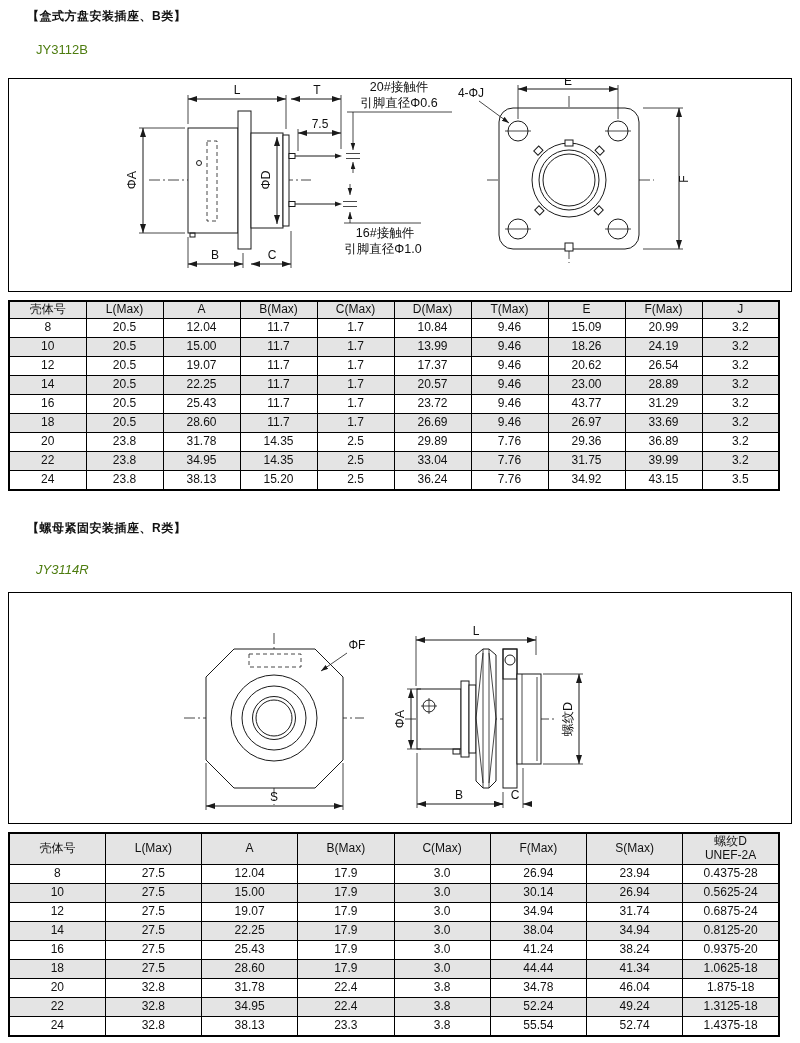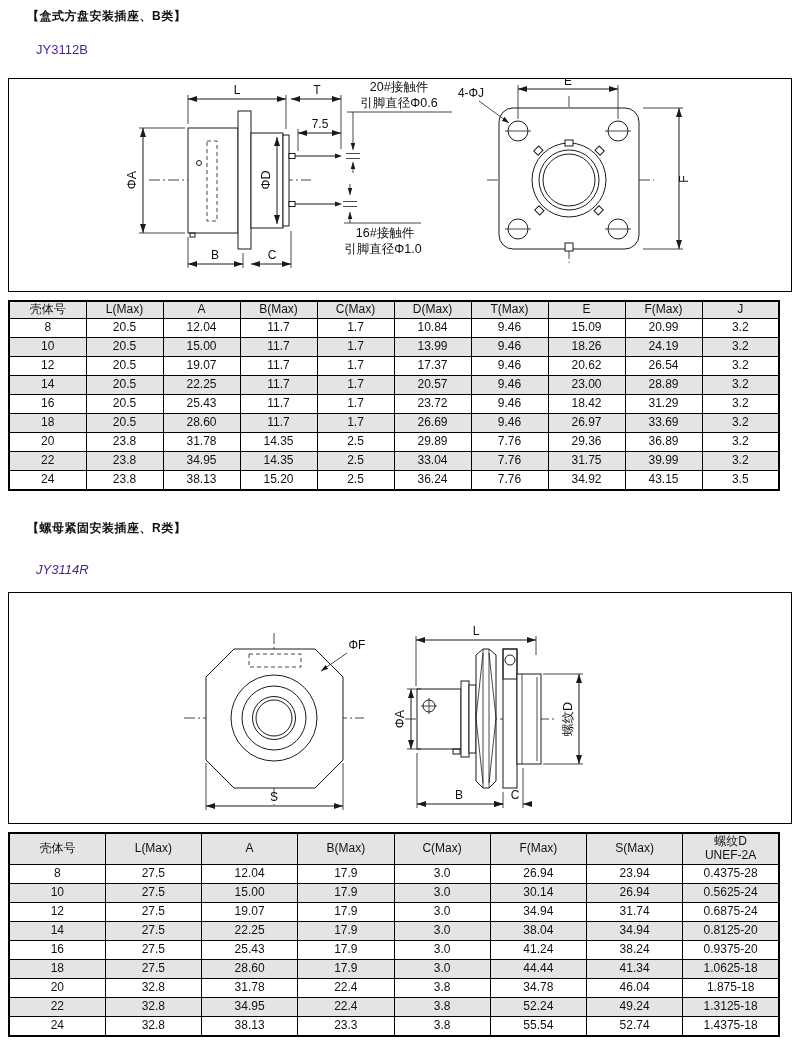--- a/index.html
+++ b/index.html
@@ -1,21 +1,21 @@
 <!DOCTYPE html>
 <html><head>
 <meta charset="utf-8">
 <style>
   html,body{margin:0;padding:0;background:#fff;}
   body{
     width:800px;height:1043px;position:relative;overflow:hidden;
     font-family:"Liberation Sans","DejaVu Sans",sans-serif;color:#111;
   }
   .sec-title{position:absolute;left:27px;font-size:12px;font-weight:bold;letter-spacing:.5px;}
-  .model{position:absolute;left:36px;font-size:13px;color:#4c1d95;}
+  .model{position:absolute;left:36px;font-size:13px;color:#4d7c0f;}
   .draw-box{position:absolute;left:8px;width:782px;border:1px solid #000;background:#fff;}
   svg{display:block;}
   svg text{fill:#111;font-size:12px;font-family:"Liberation Sans","DejaVu Sans",sans-serif;}
   svg .cjk{font-size:12.5px;}
   svg line,svg path,svg rect,svg circle,svg polygon,svg polyline,svg ellipse{
     stroke:#1a1a1a;fill:none;stroke-width:1;
   }
   svg .thin{stroke-width:0.8;}
   svg .fillw{fill:#fff;}
   svg .solid{fill:#1a1a1a;stroke:none;}
@@ -225,21 +225,21 @@
         <td>3.2</td>
       </tr>
       <tr>
         <td>16</td>
         <td>20.5</td>
         <td>25.43</td>
         <td>11.7</td>
         <td>1.7</td>
         <td>23.72</td>
         <td>9.46</td>
-        <td>18.42</td>
+        <td>43.77</td>
         <td>31.29</td>
         <td>3.2</td>
       </tr>
       <tr>
         <td>18</td>
         <td>20.5</td>
         <td>28.60</td>
         <td>11.7</td>
         <td>1.7</td>
         <td>26.69</td>

